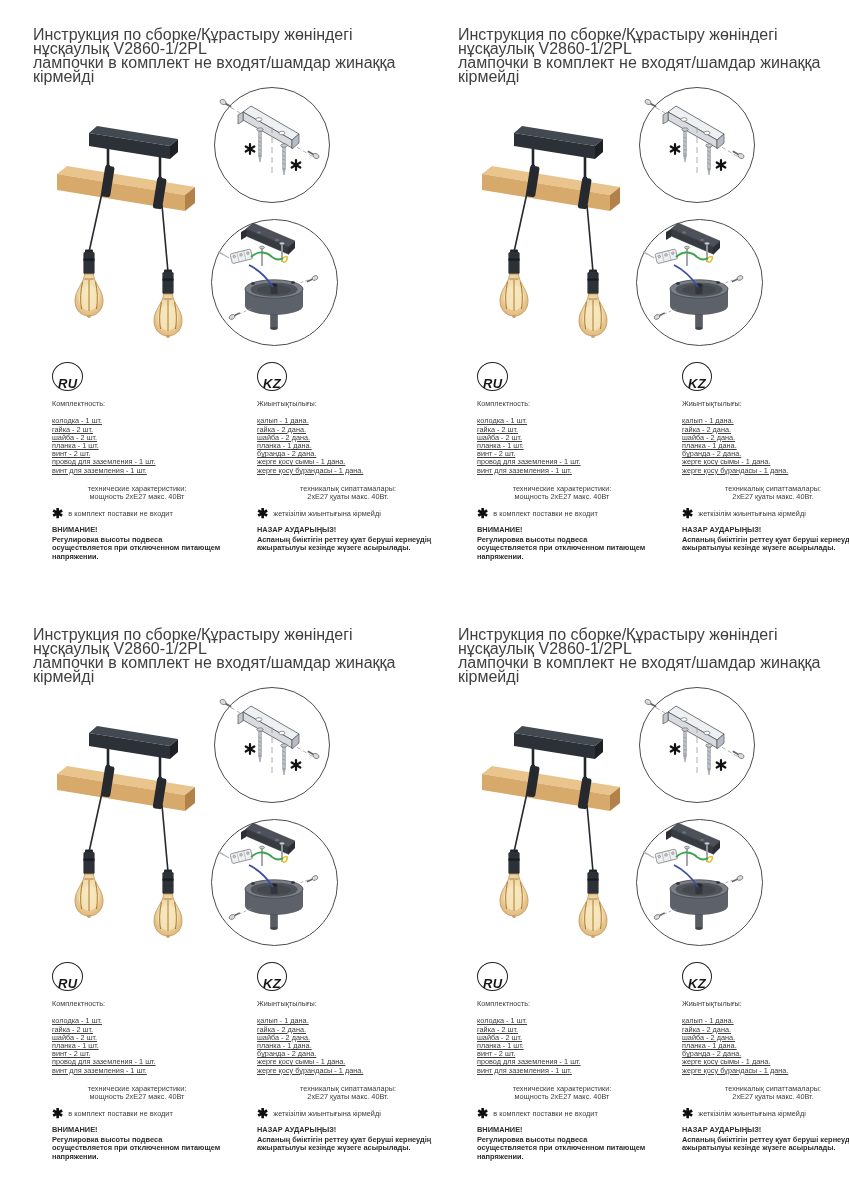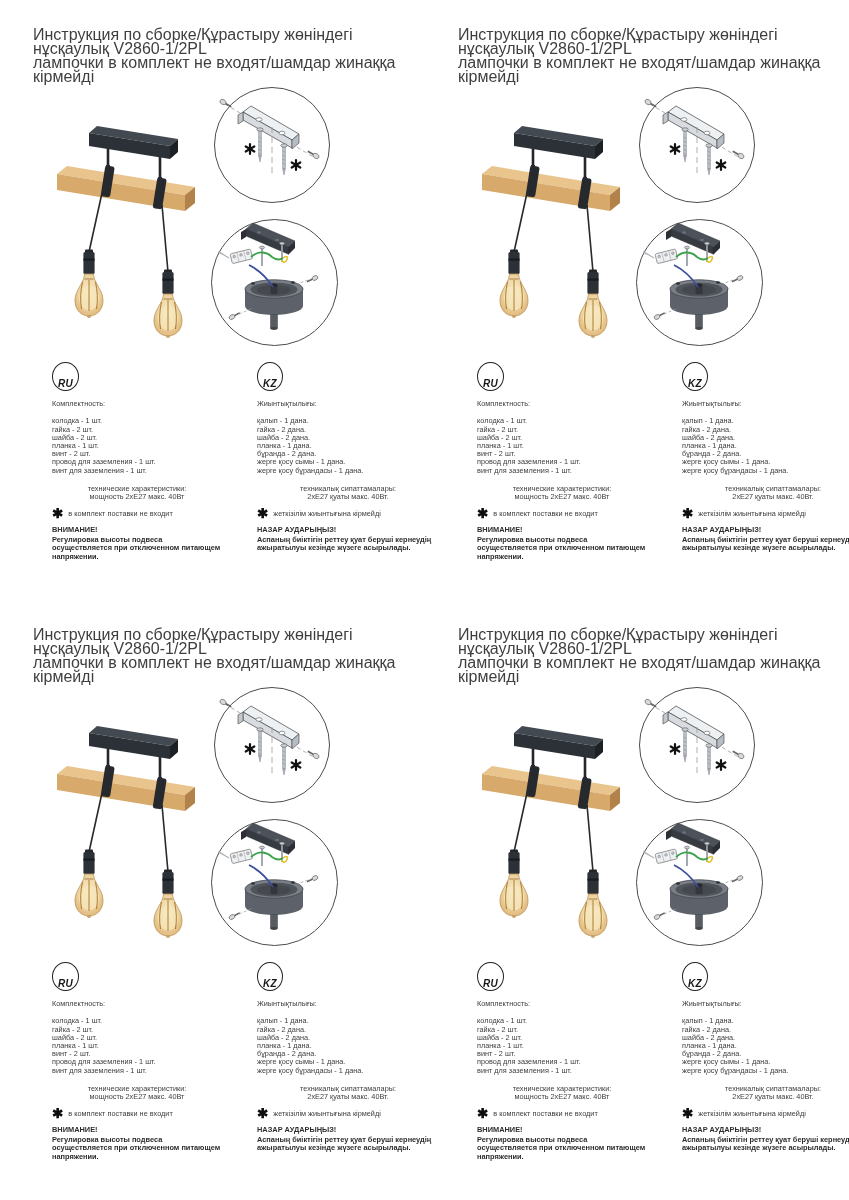--- a/index.html
+++ b/index.html
@@ -10,25 +10,25 @@
   .sheet { position:absolute; width:424px; height:600px; }
   .title { position:absolute; left:33px; top:28px; width:385px;
            font-size:16px; line-height:14px; color:#3f3f3f; }
   .lamp    { position:absolute; left:38px;  top:92px;  width:184px; height:256px; }
   .circle1 { position:absolute; left:212px; top:85px;  width:120px; height:120px; }
   .circle2 { position:absolute; left:209px; top:217px; width:131px; height:131px; }
   .col { position:absolute; top:362px; color:#3e3e3e; font-size:7.3px; line-height:8.2px; }
   .col-ru { left:52px;  width:170px; }
   .col-kz { left:225px; width:182px;margin-left:32px; }
   .badge { display:inline-block; border:1.4px solid #222; border-radius:50%;
-           padding:17px 5px 2px 5px; font-size:10px; font-weight:bold; font-style:italic;
+           padding:17px 5px 2px 5px; font-size:13px; font-weight:bold; font-style:italic;
            color:#161616; letter-spacing:0.3px;text-align:center; }
   .col-heading { margin-top:9px; }
   .items { list-style:none; margin:9px 0 0 0; padding:0; }
-  .items li { margin:0; padding:0; }
+  .items li { margin:0; padding:0;text-decoration:underline; }
   .specs { margin-top:10px;text-align:center; }
   .note { margin-top:8px; display:flex; align-items:center; gap:5px; }
   .ast { font-size:13.5px; font-weight:bold; color:#0d0d0d; line-height:10px; flex:0 0 auto; }
   .warning { margin-top:7px; font-weight:bold; color:#2d2d2d; font-size:7.4px; line-height:8.6px; }
   .warn-title { margin-bottom:1px; }
   svg { display:block; }
 </style>
 </head>
 <body>
 

